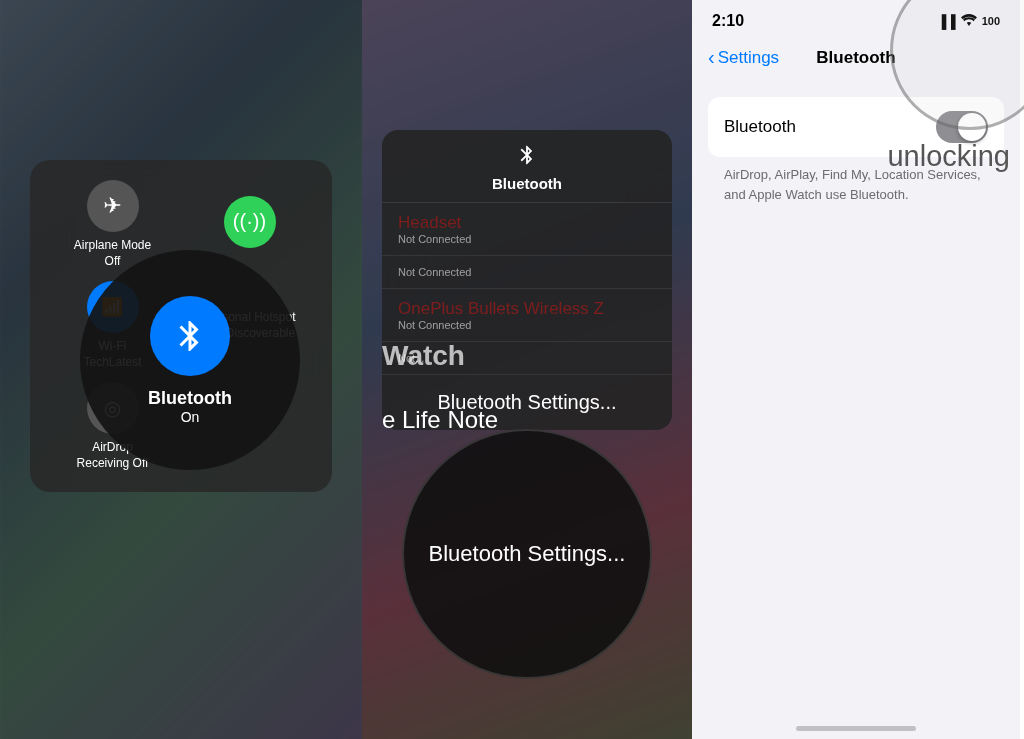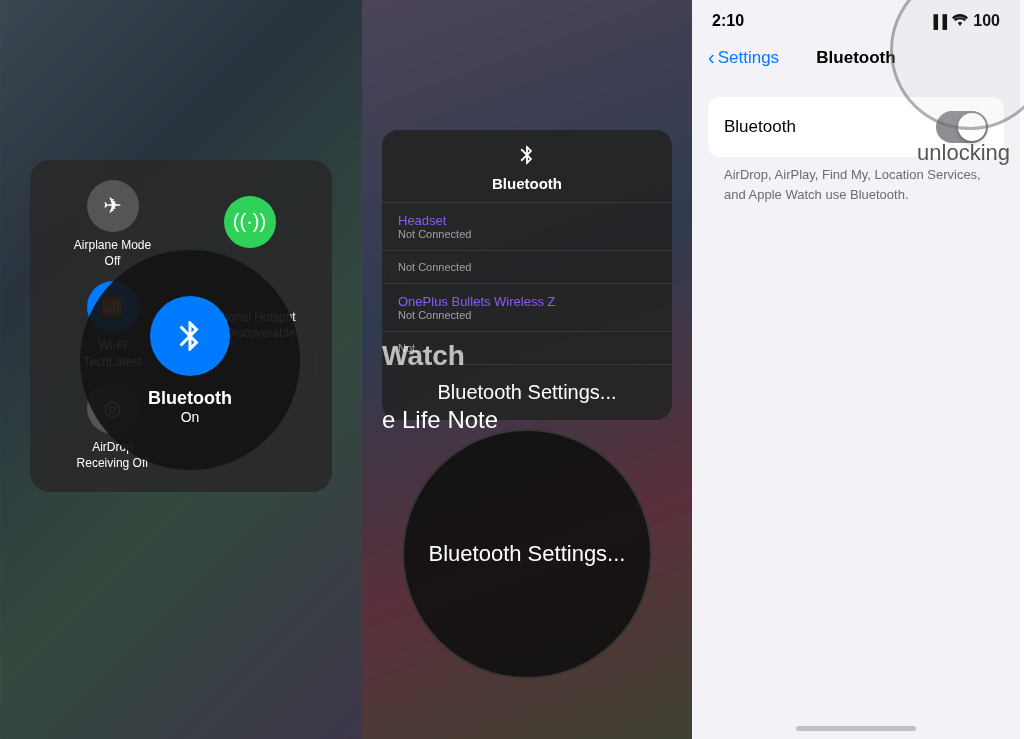--- a/index.html
+++ b/index.html
@@ -151,22 +151,22 @@
     .bt-menu-title {
       color: white;
       font-size: 15px;
       font-weight: 600;
     }
     .bt-device-row {
       padding: 10px 16px;
       border-bottom: 1px solid rgba(255,255,255,0.08);
     }
     .bt-device-name {
-      color: #8b5cf6;
-      font-size: 13px;
+      color: #7f1d1d;
+      font-size: 17px;
       font-weight: 500;
     }
     .bt-device-status {
       color: rgba(255,255,255,0.55);
       font-size: 11px;
     }
     .bt-settings-row {
       padding: 16px;
       text-align: center;
     }
@@ -313,21 +313,21 @@
       height: 160px;
       border-radius: 50%;
       border: 3px solid rgba(100,100,100,0.5);
       background: rgba(200,200,200,0.1);
       z-index: 5;
     }
     .unlocking-text {
       position: absolute;
       top: 140px;
       right: 10px;
-      font-size: 22px;
+      font-size: 29px;
       font-weight: 300;
       color: #555;
       z-index: 6;
     }
     .home-indicator {
       position: absolute;
       bottom: 8px;
       left: 50%;
       transform: translateX(-50%);
       width: 120px;
@@ -451,21 +451,21 @@
     <div class="status-time">2:10</div>
     <div class="status-icons">
       <span>▐▐</span>
       <span>
         <svg width="16" height="12" viewBox="0 0 24 18" fill="black">
           <path d="M12 4C8.3 4 5 5.5 2.6 8L0 5.4C3.1 2.1 7.3 0 12 0s8.9 2.1 12 5.4L21.4 8C19 5.5 15.7 4 12 4z"></path>
           <path d="M12 8c-2.6 0-5 1.1-6.7 2.8L3 8.5C5.3 6.3 8.5 5 12 5s6.7 1.3 9 3.5L18.7 10.8C17 9.1 14.6 8 12 8z"></path>
           <path d="M12 12c-1.3 0-2.4.5-3.3 1.3L12 18l3.3-4.7c-.9-.8-2-1.3-3.3-1.3z"></path>
         </svg>
       </span>
-      <span style="font-size:16px; font-weight:600;text-align:center;">100</span>
+      <span style="font-size:11px; font-weight:600;text-align:center;">100</span>
     </div>
   </div>
 
   <div class="settings-nav">
     <div class="back-btn">
       <span style="font-size:20px;">‹</span>
       <span>Settings</span>
     </div>
     <div class="nav-title">Bluetooth</div>
   </div>

